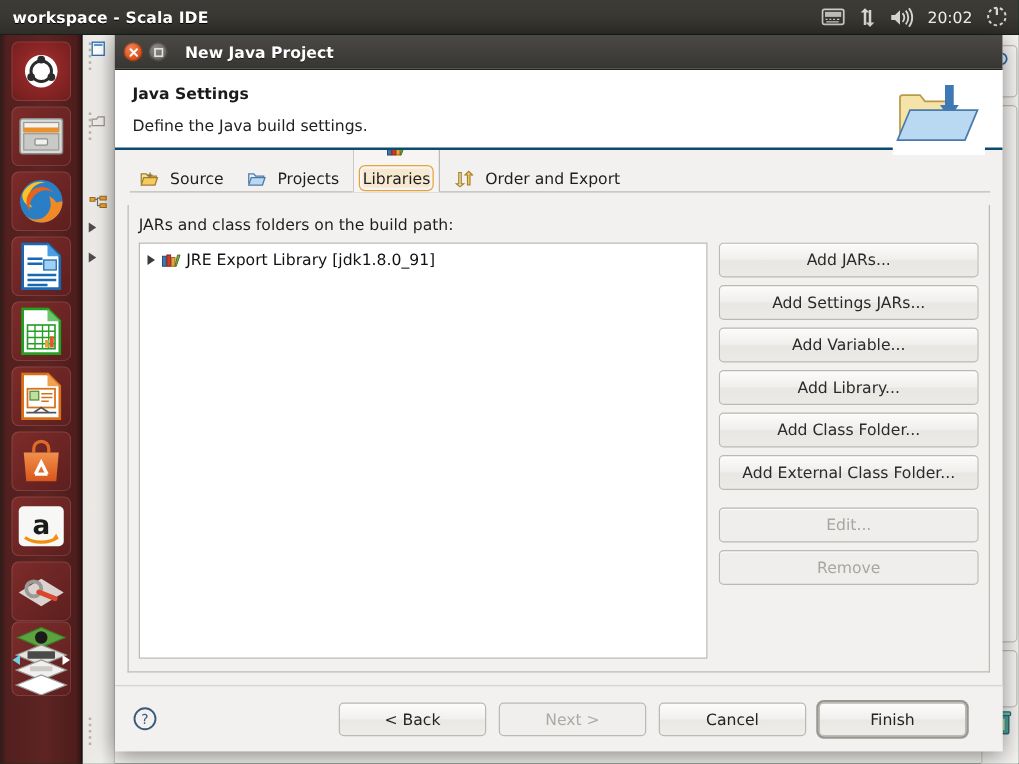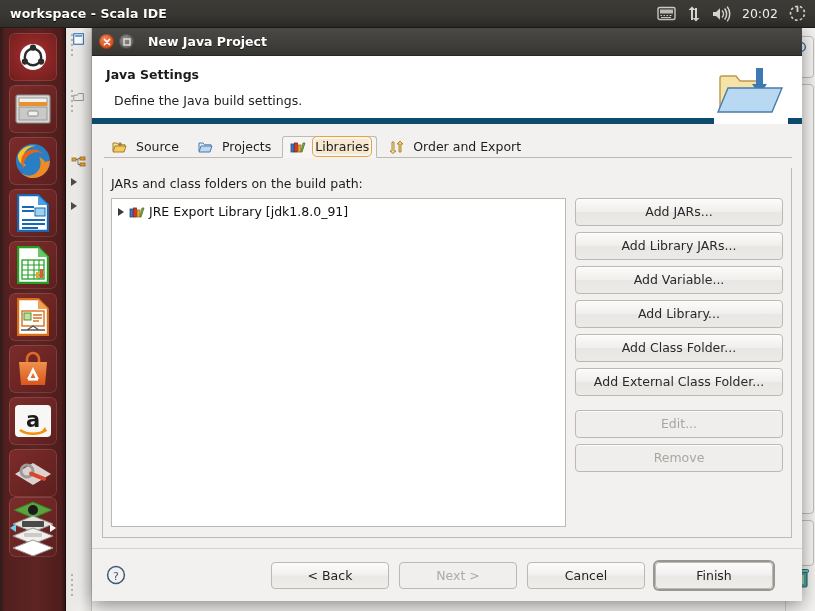--- a/index.html
+++ b/index.html
@@ -99,42 +99,42 @@
          display:flex;align-items:center;justify-content:center; }
   .wbtn.close{ background:radial-gradient(circle at 38% 32%, #f0845a 0%, #df5720 55%, #b9431a 100%);
                box-shadow:inset 0 0 0 1px rgba(0,0,0,.25);}
   .wbtn.max{ background:radial-gradient(circle at 38% 32%, #8d8b86 0%, #6e6c67 55%, #575551 100%);
              box-shadow:inset 0 0 0 1px rgba(0,0,0,.25);}
   .wbtn svg{ display:block; }
   #dlg-title{ color:#fff; font-size:12.5px; font-weight:bold; margin-left:9px; text-shadow:0 1px 0 rgba(0,0,0,.6);}
 
   #dlg-header{
     background:#ffffff; padding:11px 14px 10px 14px;
-    border-bottom:6px solid #0c4a6e; position:relative; flex:0 0 auto;
+    border-bottom:2px solid #0c4a6e; position:relative; flex:0 0 auto;
   }
   #dlg-head-title{ font-size:12.5px; font-weight:bold; color:#1b1b1b; }
-  #dlg-head-desc{ font-size:12.5px; color:#222; margin-top:11px; margin-left:8px; }
+  #dlg-head-desc{ font-size:12.5px; color:#222; margin-top:11px; }
   #dlg-head-img{ position:absolute; right:14px; top:6px; width:74px; height:62px; }
 
   #dlg-body{ flex:1 1 auto; position:relative; padding:10px 10px 0 10px; overflow:hidden; }
 
   
   #tabbar{ position:relative; height:24px; margin-left:2px; display:flex; align-items:flex-end; }
   #tabbar::after{
     content:""; position:absolute; left:0; right:0; bottom:0; height:1px; background:#bdbab5;
   }
   .tab{
     display:flex; align-items:center; gap:9px;
     font-size:12.5px; color:#1e1e1e;
     padding:2px 7px 3px 7px; position:relative; z-index:2;
     border:1px solid transparent; border-radius:3px 3px 0 0;
     margin-right:3px; white-space:nowrap;
   }
   .tab.selected{
-    background:#f6f5f3; border-color:#bdbab5; border-bottom-color:#f6f5f3;
+    background:#f6f5f3; border-color:#bdbab5; border-bottom-color:#f6f5f3;flex-direction:column;
   }
   .tab.selected .tab-label{
     outline:1px solid #e8a33d; outline-offset:2px; border-radius:2px;
     background:rgba(247,201,130,.30);
   }
   .tab-label{ text-decoration:underline; text-decoration-skip-ink:none; }
   .tab-label u{ text-decoration:none; }
   .tab-label{ text-decoration:none; }
 
   #tabpane{
@@ -492,21 +492,21 @@
               <rect x="4.5" y="3" width="3" height="9" fill="#cf3a2c" stroke="#8c2218" stroke-width=".8"></rect>
               <rect x="8" y="5" width="3" height="7" fill="#e8a33d" stroke="#a06b16" stroke-width=".8"></rect>
               <path d="M12 12 L15 3 L13 3 L11 12 Z" fill="#7fb04a" stroke="#4e7528" stroke-width=".8"></path>
             </svg>
             <span>JRE Export Library [jdk1.8.0_91]</span>
           </div>
         </div>
 
         <div id="btncol">
           <div class="gbtn">Add JARs...</div>
-          <div class="gbtn">Add Library JARs...</div>
+          <div class="gbtn">Add Settings JARs...</div>
           <div class="gbtn">Add Variable...</div>
           <div class="gbtn">Add Library...</div>
           <div class="gbtn">Add Class Folder...</div>
           <div class="gbtn">Add External Class Folder...</div>
           <div class="gbtn disabled gap">Edit...</div>
           <div class="gbtn disabled">Remove</div>
         </div>
       </div>
     </div>
 

